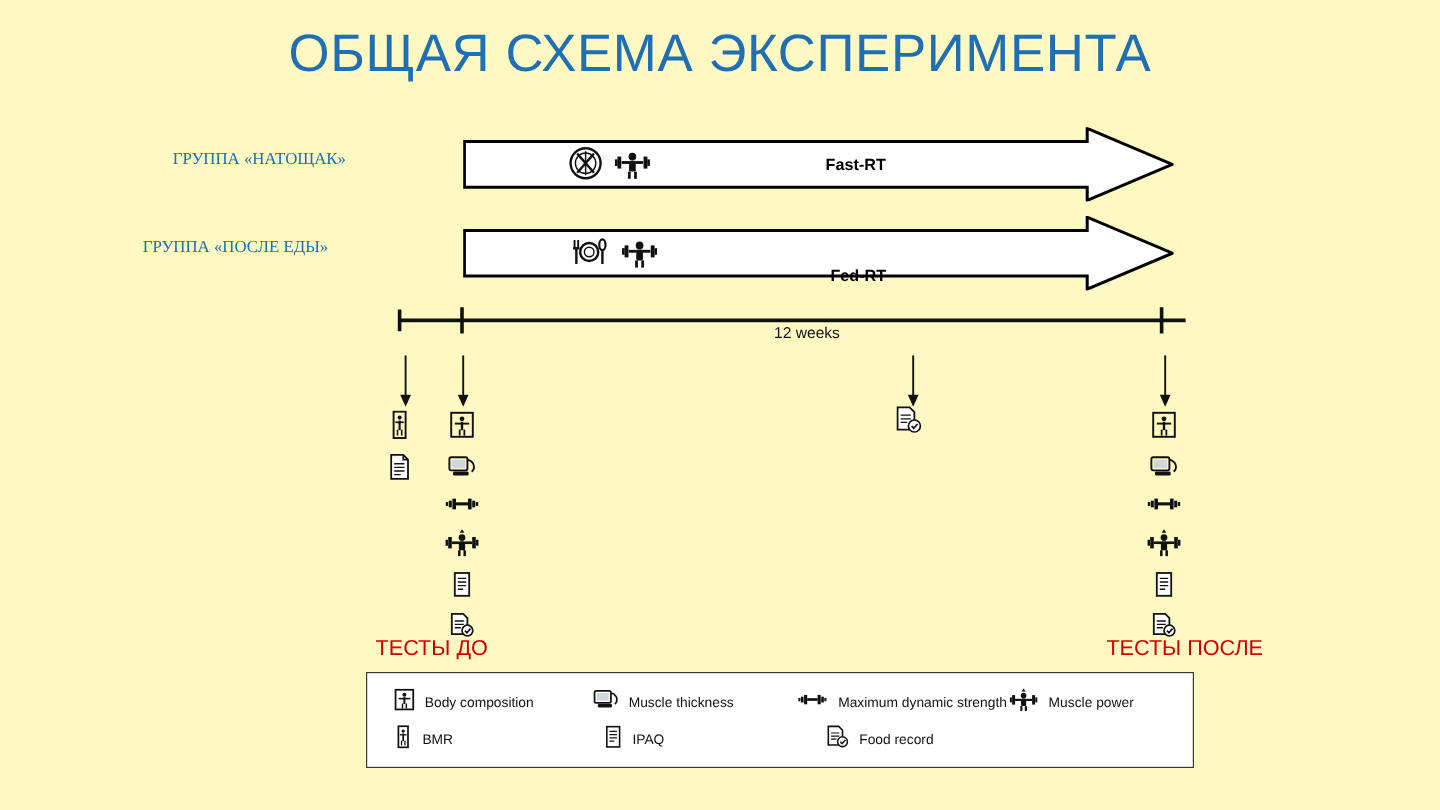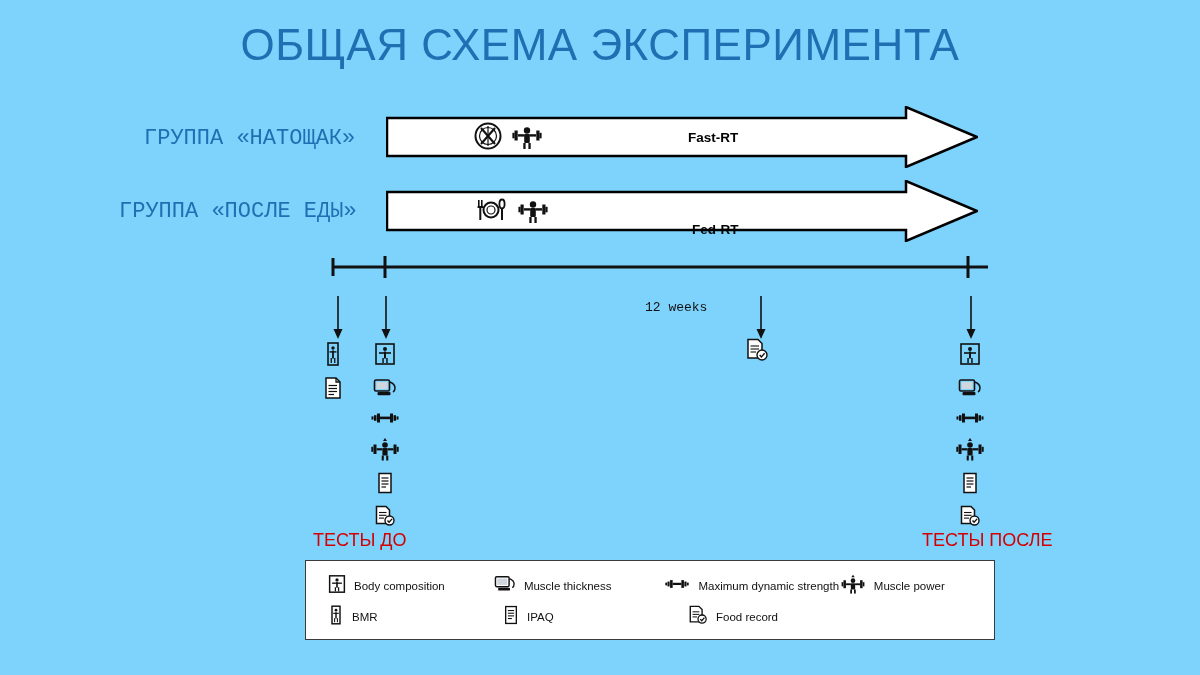--- a/index.html
+++ b/index.html
@@ -7,21 +7,21 @@
     padding: 0;
     background: #ffffff;
   }
   body {
     font-family: "Liberation Sans", sans-serif;
   }
   #slide {
     position: relative;
     width: 1200px;
     height: 675px;
-    background: #7dd3fc;
+    background: #fef9c3;
     overflow: hidden;
   }
 
   
   .title {
     position: absolute;
     top: 20px;
     left: 0;
     width: 1200px;
     text-align: center;
@@ -29,23 +29,23 @@
     letter-spacing: 0.5px;
     color: #1f6fb2;
     font-family: "Liberation Sans", sans-serif;
     font-weight: 400;
   }
 
   
   .group-label {
     position: absolute;
     color: #1f6fb2;
-    font-size: 22px;
+    font-size: 14px;
     white-space: nowrap;
-    font-family: Liberation Mono, monospace;
+    font-family: Liberation Serif, serif;
   }
   #label-fast { top: 126px; left: 144px; }
   #label-fed  { top: 199px; left: 119px; }
 
   
   .arrow-wrap {
     position: absolute;
     height: 62px;
   }
   #arrow-fast { top: 106px; left: 386px; width: 592px; }
@@ -79,22 +79,21 @@
     left: 330px;
     width: 660px;
     height: 30px;
   }
   .weeks-label {
     position: absolute;
     top: 270px;
     left: 645px;
     font-size: 13px;
     color: #111;
-    font-family: Liberation Mono, monospace;
-    margin-top: 30px;
+    font-family: Liberation Sans, sans-serif;
   }
 
   
   .down-arrow {
     position: absolute;
     width: 14px;
     height: 44px;
   }
   #down-1 { top: 296px; left: 331px; }
   #down-2 { top: 296px; left: 379px; }

